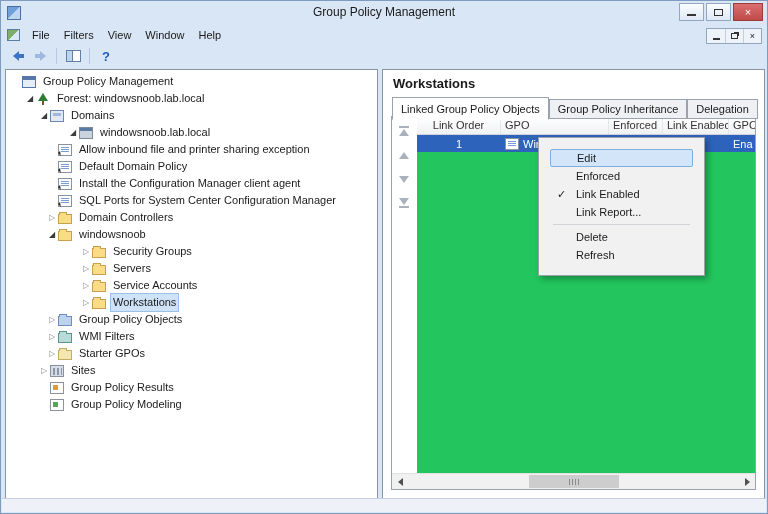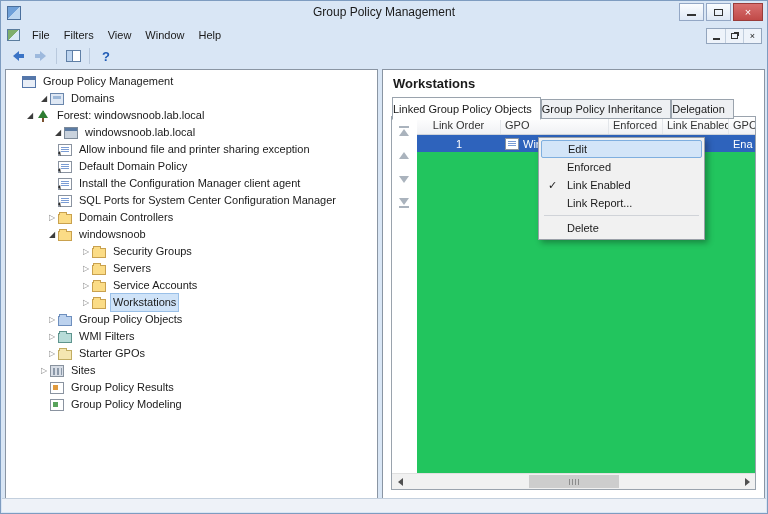--- a/index.html
+++ b/index.html
@@ -50,21 +50,21 @@
 
   
   .left-pane { position:absolute; left:4px; top:68px; width:373px; height:430px;
     background:#fff; border:1px solid #8a95a3; overflow:hidden; padding-top:3px; }
   .right-pane { position:absolute; left:381px; top:68px; width:383px; height:430px;
     background:#fff; border:1px solid #8a95a3; }
 
   
   .ti { height:17px; line-height:17px; white-space:nowrap; display:flex; align-items:center; }
   .lv0 { padding-left:4px; } .lv1 { padding-left:18px; } .lv2 { padding-left:32px; }
-  .lv3 { padding-left:46px; } .lv4 { padding-left:40px; } .lv5 { padding-left:74px; }
+  .lv3 { padding-left:61px; } .lv4 { padding-left:40px; } .lv5 { padding-left:74px; }
   .arrow { display:inline-block; width:12px; font-size:8px; color:#707070; text-align:center; flex:none; }
   .arrow.e::before { content:"◢"; color:#3c3c3c; }
   .arrow.c::before { content:"▷"; color:#8a8a8a; }
   .tlabel { padding:0 3px; }
   .tlabel.sel { background:#cfe3f8; border:1px solid #9ac0e8; padding:0 2px; }
 
   .ic { display:inline-block; width:14px; height:12px; position:relative; margin-right:4px; flex:none; }
   .ic-console { background:#e8eef7; border:1px solid #5577aa; }
   .ic-console::before { content:""; position:absolute; left:0; right:0; top:0; height:3px; background:#5577aa; }
   .ic-forest { }
@@ -92,21 +92,21 @@
   .ic-sites::before { content:""; position:absolute; left:2px; top:2px; width:9px; height:7px;
     background:repeating-linear-gradient(90deg,#8b98a8 0 2px,transparent 2px 4px); }
   .ic-modeling { background:#fff; border:1px solid #8a93a0; }
   .ic-modeling::before { content:""; position:absolute; left:2px; top:2px; width:5px; height:5px; background:#58a35b; }
   .ic-results { background:#fff; border:1px solid #8a93a0; }
   .ic-results::before { content:""; position:absolute; left:2px; top:2px; width:5px; height:5px; background:#e09a3e; }
 
   
   .rp-title { position:absolute; left:10px; top:6px; font-size:13px; font-weight:bold; }
   .tabs { position:absolute; left:9px; top:27px; display:flex; z-index:2; }
-  .tab { border:1px solid #9aa3ad; padding:3px 8px 3px 0; background:#eef0f3; margin-right:0; margin-top:2px; }
+  .tab { border:1px solid #9aa3ad; padding:3px 8px 3px 8px; background:#eef0f3; margin-right:0; margin-top:2px; }
   .tab.active { background:#fff; margin-top:0; padding-top:5px; border-bottom:1px solid #fff; margin-bottom:-1px; }
   .tab-panel { position:absolute; left:8px; right:8px; top:46px; bottom:8px; border:1px solid #9aa3ad; background:#22c55e; }
 
   .gutter { position:absolute; left:0; top:0; bottom:16px; width:25px; background:#fff; }
   .gbtn { position:absolute; left:4px; width:16px; height:16px; display:flex; flex-direction:column; align-items:center; justify-content:center; gap:1px; }
   .tri-up { width:0; height:0; border:5px solid transparent; border-top:none; border-bottom:7px solid #aab3bd; }
   .tri-dn { width:0; height:0; border:5px solid transparent; border-bottom:none; border-top:7px solid #aab3bd; }
   .gbar { width:10px; height:2px; background:#aab3bd; }
 
   .tablewrap { position:absolute; left:25px; right:0; top:0; bottom:16px; overflow:hidden; }
@@ -123,21 +123,21 @@
   .sb-arrow { position:absolute; top:0; width:16px; height:15px; display:flex; align-items:center; justify-content:center; }
   .sb-left { left:0; } .sb-right { right:0; }
   .sb-tri-l { width:0; height:0; border:4px solid transparent; border-right:5px solid #505050; border-left:none; }
   .sb-tri-r { width:0; height:0; border:4px solid transparent; border-left:5px solid #505050; border-right:none; }
   .sb-thumb { position:absolute; top:1px; height:13px; left:calc(50% - 45px); width:90px; background:#cdcdcd; }
   .sb-thumb::after { content:""; position:absolute; left:50%; top:4px; margin-left:-5px; width:10px; height:6px;
     background:repeating-linear-gradient(90deg,#8c8c8c 0 1px,transparent 1px 3px); }
 
   
   .ctx { position:absolute; left:537px; top:136px; width:167px; background:#f1f1f1;
-    border:1px solid #9aa0a8; box-shadow:3px 3px 6px rgba(0,0,0,.3); padding:2px; z-index:10; }
+    border:1px solid #9aa0a8; box-shadow:3px 3px 6px rgba(0,0,0,.3); padding:11px; z-index:10; }
   .ctx-item { position:relative; height:18px; line-height:18px; padding-left:26px; }
   .ctx-item.hl { background:#d3e5f8; border:1px solid #7fafdf; border-radius:2px; line-height:16px; }
   .ctx-check { position:absolute; left:7px; top:0; font-size:11px; color:#1a1a1a; }
   .ctx-sep { height:1px; background:#d0d3d8; margin:3px 3px; }
 
   
   .statusbar { position:absolute; left:1px; right:1px; bottom:1px; height:14px;
     background:#eef2f8; border-top:1px solid #c3cfdd; }
 </style>
 </head>
@@ -203,29 +203,29 @@
       <span class="help-q">?</span>
     </div>
   </div>
 
   <div class="left-pane">
     <div class="ti lv0">
       <span class="arrow"></span>
       <span class="ic ic-console"></span>
       <span class="tlabel">Group Policy Management</span>
     </div>
+    <div class="ti lv1">
+      <span class="arrow e"></span>
+      <span class="ic ic-forest"></span>
+      <span class="tlabel">Forest: windowsnoob.lab.local</span>
+    </div>
     <div class="ti lv2">
       <span class="arrow e"></span>
       <span class="ic ic-domains"></span>
       <span class="tlabel">Domains</span>
-    </div>
-    <div class="ti lv1">
-      <span class="arrow e"></span>
-      <span class="ic ic-forest"></span>
-      <span class="tlabel">Forest: windowsnoob.lab.local</span>
     </div>
     <div class="ti lv3">
       <span class="arrow e"></span>
       <span class="ic ic-domain"></span>
       <span class="tlabel">windowsnoob.lab.local</span>
     </div>
     <div class="ti lv4">
       <span class="arrow"></span>
       <span class="ic ic-gpo"></span>
       <span class="tlabel">Allow inbound file and printer sharing exception</span>
@@ -373,17 +373,18 @@
   <div class="ctx">
     <div class="ctx-item hl">Edit</div>
     <div class="ctx-item">Enforced</div>
     <div class="ctx-item">
       <span class="ctx-check">✓</span>
       <span>Link Enabled</span>
     </div>
     <div class="ctx-item">Link Report...</div>
     <div class="ctx-sep"></div>
     <div class="ctx-item">Delete</div>
+    <div class="ctx-item">Refresh</div>
   </div>
 
   <div class="statusbar"></div>
 
 </div>
 
 </body></html>

